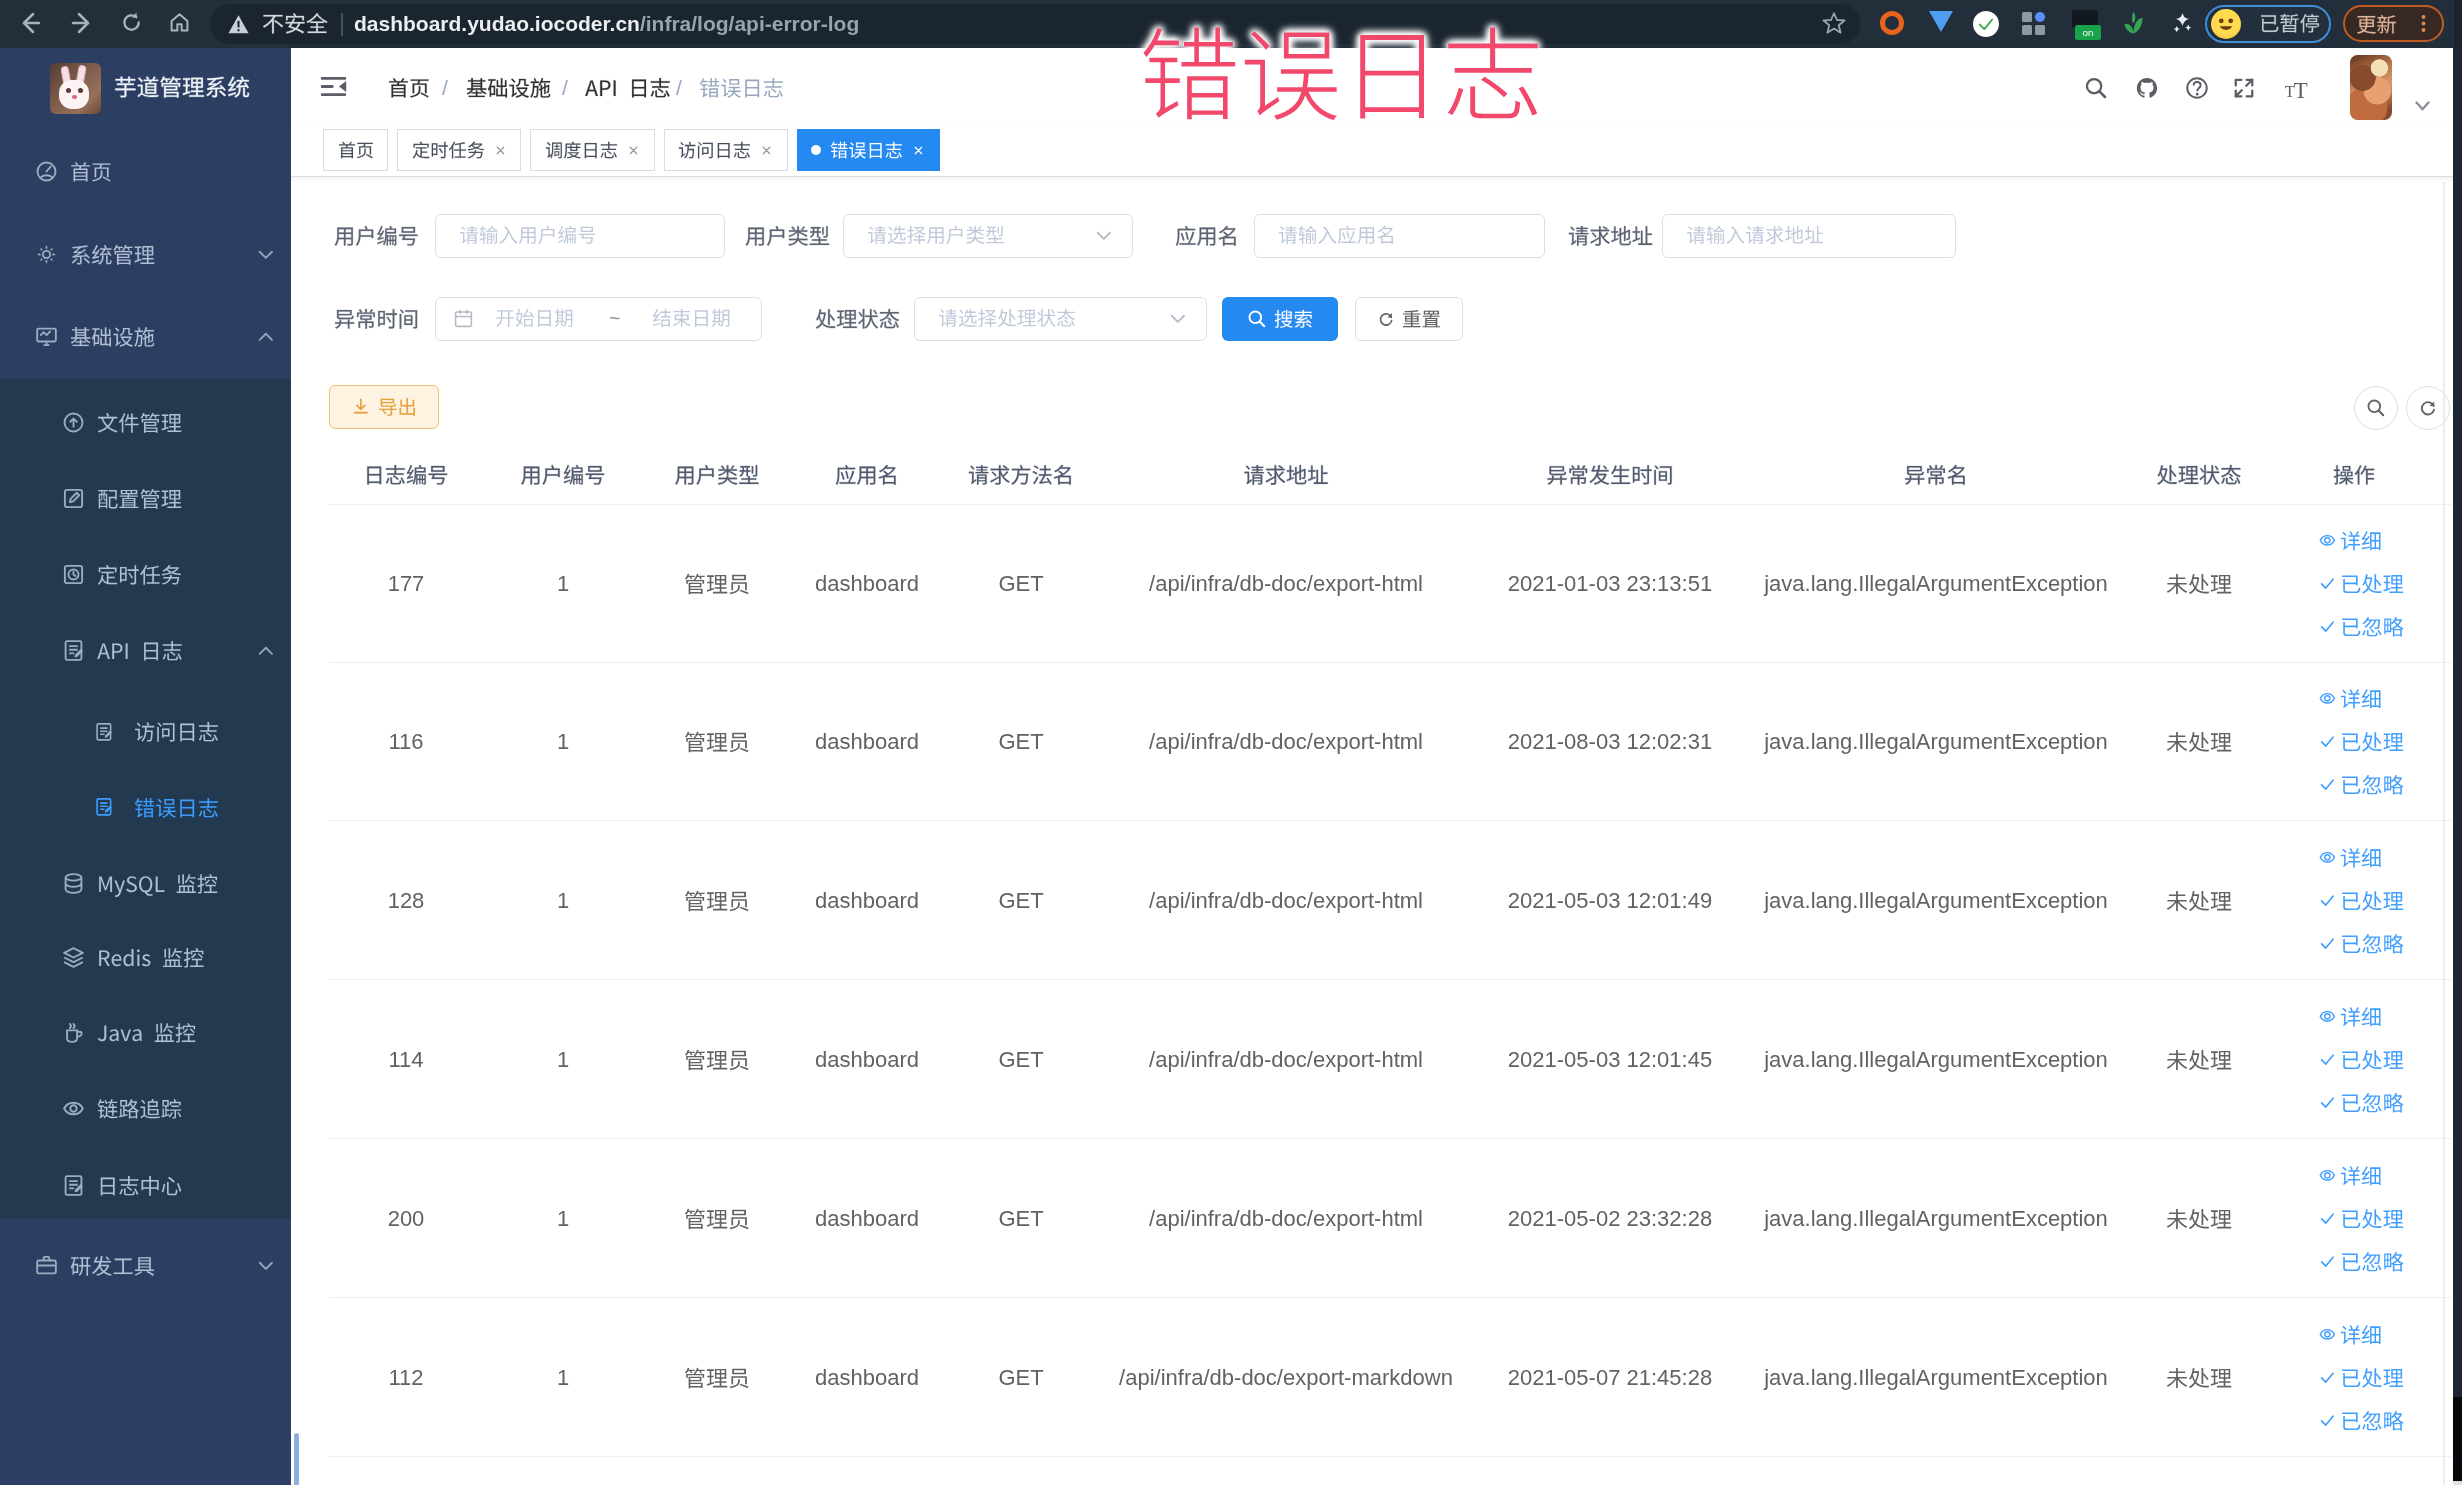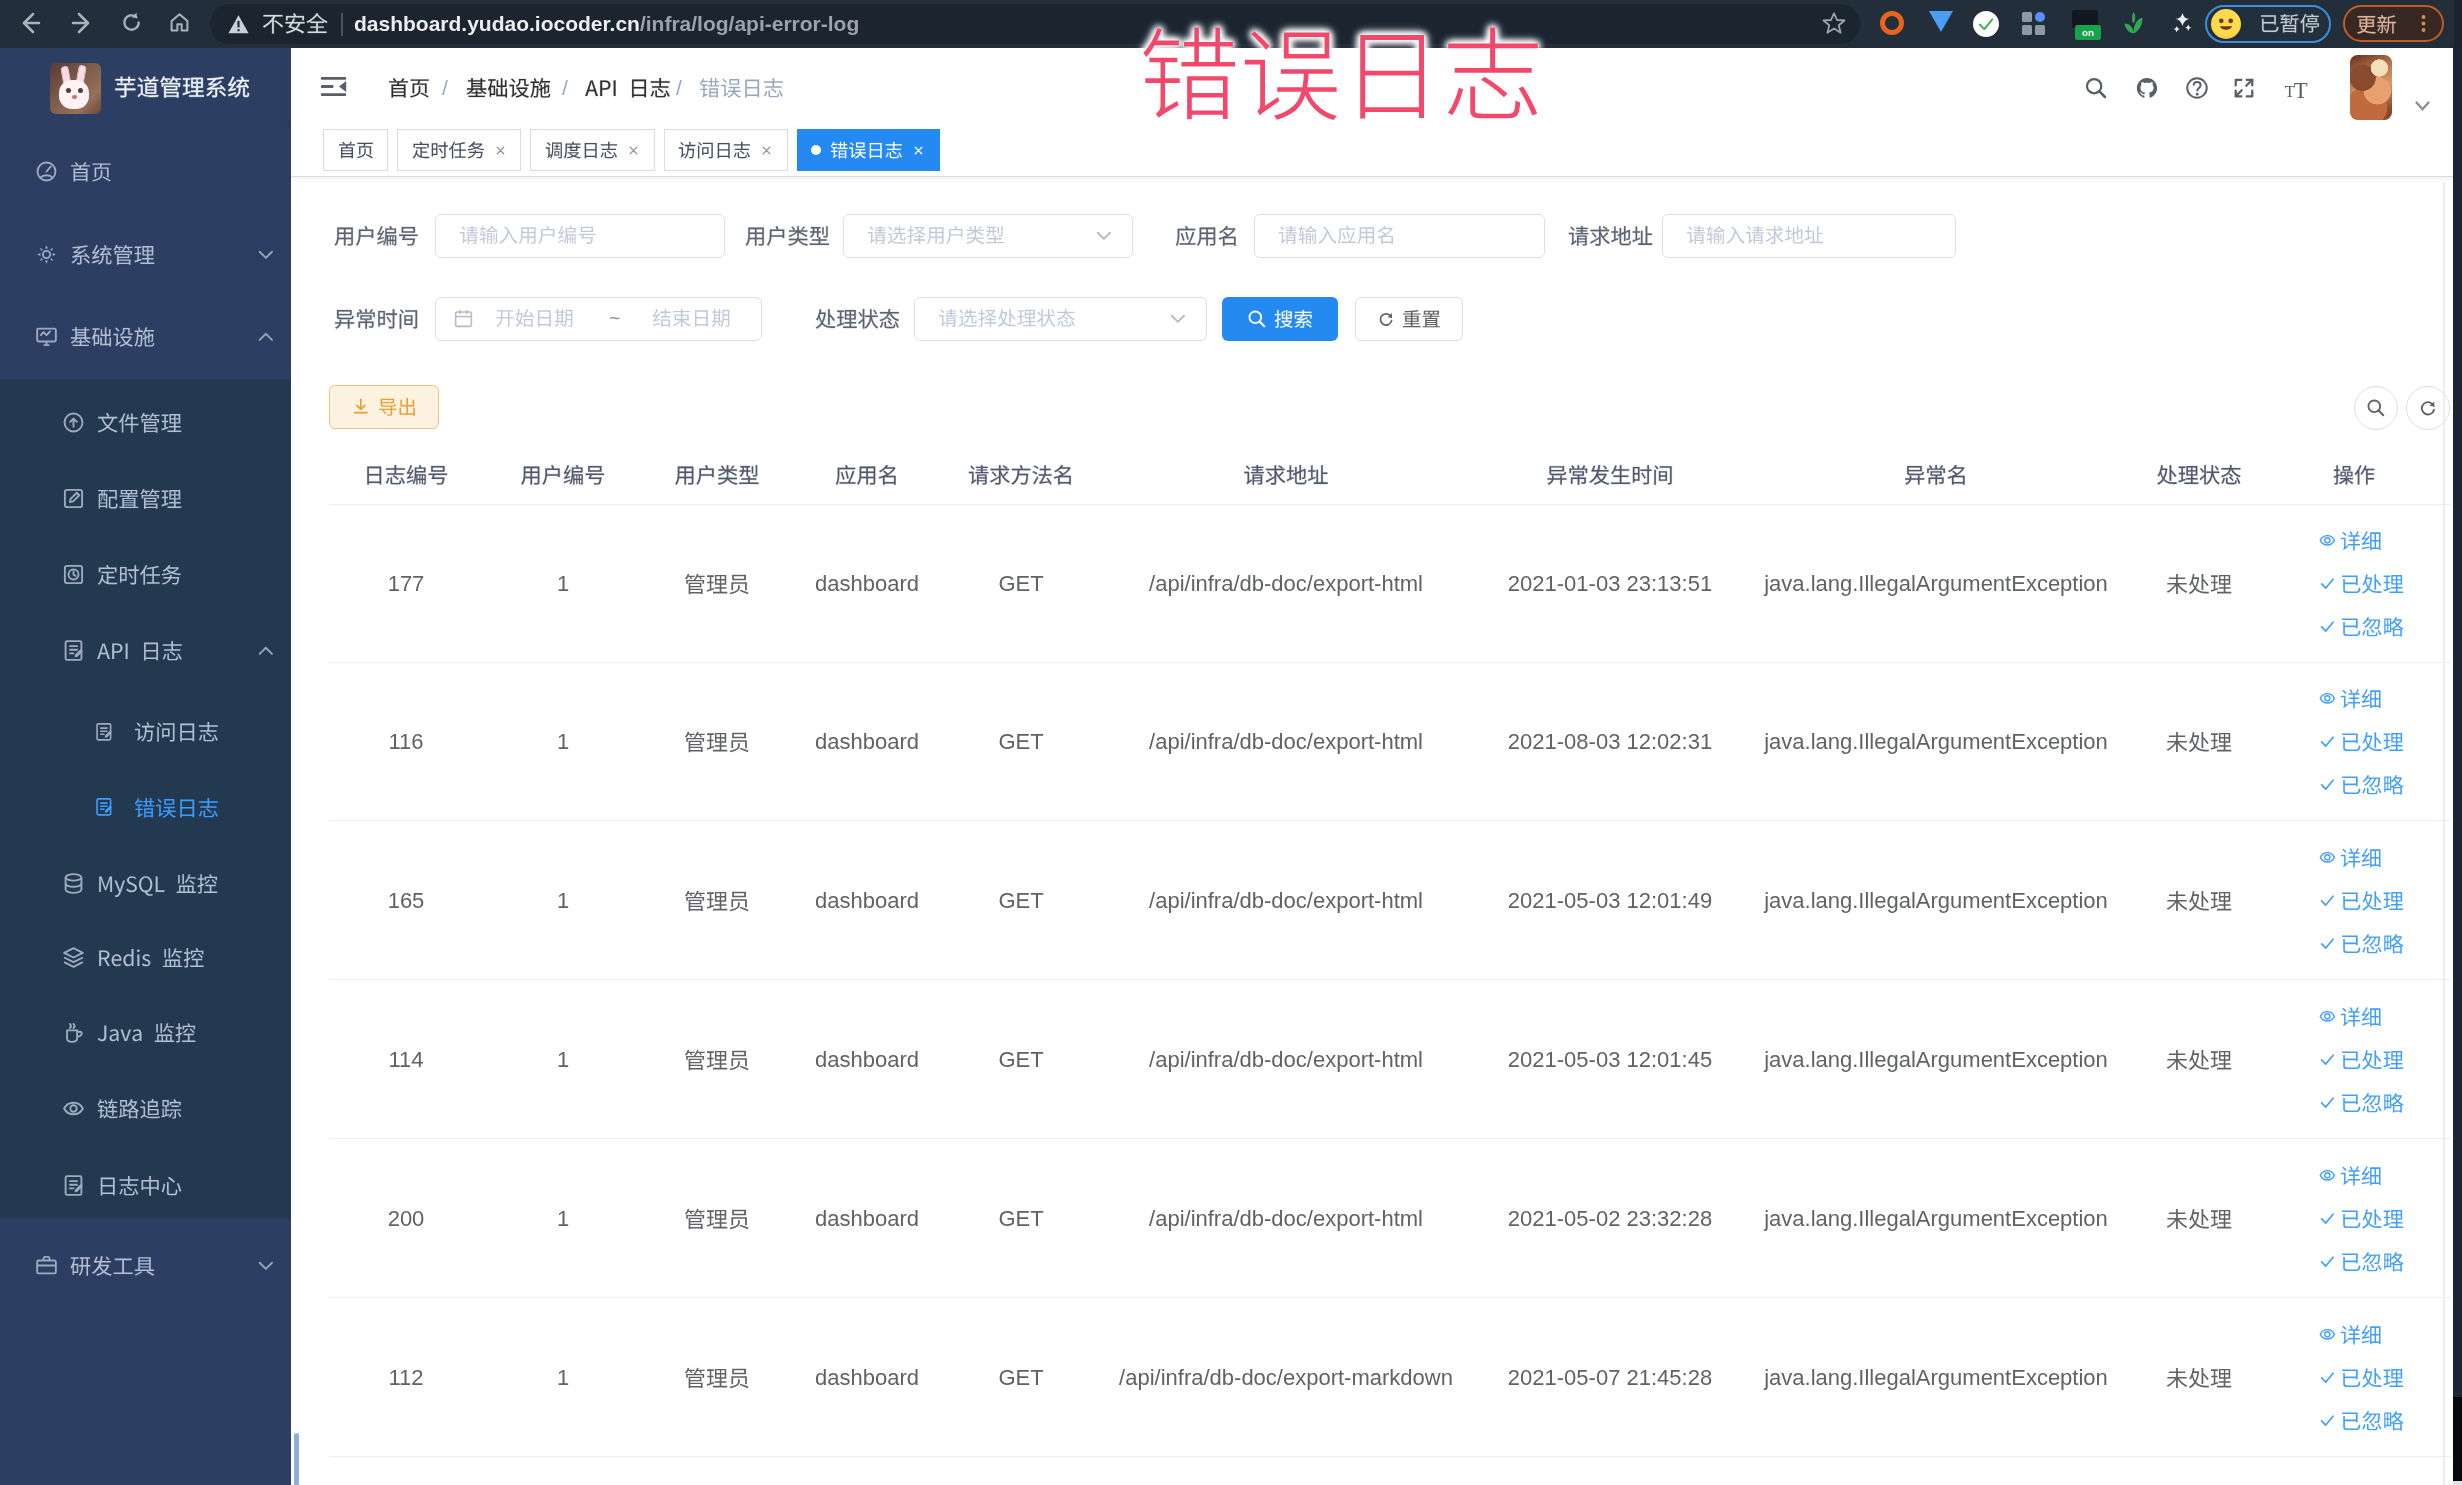--- a/index.html
+++ b/index.html
@@ -68,21 +68,21 @@
         <path d="M5 17 L13 25 L27 8" stroke="#2fae47" stroke-width="3.2" fill="none" stroke-linecap="round" stroke-linejoin="round"></path>
       </svg>
     </div>
     <div class="abs" style="left:2022px;top:12px;width:23px;height:23px">
       <div class="abs" style="left:0;top:0;width:9.8px;height:9.8px;background:#8e99a6;border-radius:1.5px"></div>
       <div class="abs" style="left:13px;top:0;width:9.8px;height:9.8px;background:#5b8ff9;border-radius:5.3px"></div>
       <div class="abs" style="left:0;top:13px;width:9.8px;height:9.8px;background:#8e99a6;border-radius:1.5px"></div>
       <div class="abs" style="left:13px;top:13px;width:9.8px;height:9.8px;background:#8e99a6;border-radius:1.5px"></div>
     </div>
     <div class="abs" style="left:2072px;top:9.8px;width:26px;height:18px;background:#111820;border-radius:2.3px"></div>
-    <div class="abs cc" style="left:2075px;top:25px;width:26px;height:15px;background:#17a34a;border-radius:2.3px;color:#fff;font-size:9.8px;font-weight:bold">on</div>
+    <div class="abs cc" style="left:2075px;top:25px;width:26px;height:15px;background:#17a34a;border-radius:2.3px;color:#fff;font-size:9.8px;font-weight:normal">on</div>
     <div class="abs" style="left:2122px;top:11.4px;width:23px;height:24px"><svg width="23" height="24" viewBox="0 0 30 32">
         <path d="M15 30 C15 20 8 16 3 17 C4 24 9 29 15 30 Z M15 30 C15 18 20 10 27 9 C27 20 21 28 15 30 Z M14 16 C12 8 14 3 15 1 C18 5 18 11 16 15 Z" fill="#35a554"></path>
       </svg></div>
     <div class="abs" style="left:2171px;top:11.4px;width:23px;height:24px"><svg width="23" height="24" viewBox="0 0 32 32">
         <path d="M16 2 C18 8 20 10 26 10 C20 12 18 14 16 20 C14 14 12 12 6 10 C12 10 14 8 16 2 Z M24 18 C25 21 26 22 29 22 C26 23 25 24 24 27 C23 24 22 23 19 22 C22 22 23 21 24 18 Z M8 20 C9 23 10 24 13 24 C10 25 9 26 8 29 C7 26 6 25 3 24 C6 24 7 23 8 20 Z" fill="#e9edf2"></path>
       </svg></div>
     <div class="abs" style="left:2205px;top:4.5px;width:126px;height:38px;border-radius:19px;border:2.3px solid #3f8fd8;background:#222f3c"></div>
     <div class="abs" style="left:2211px;top:9px;width:30px;height:30px;border-radius:15px;background:radial-gradient(circle at 50% 42%,#ffd94e 60%,#f0a92e)"><svg width="30" height="30" viewBox="0 0 38 38">
         <circle cx="13" cy="15" r="3" fill="#6b3c12"></circle>
         <circle cx="25" cy="15" r="3" fill="#6b3c12"></circle>
@@ -1005,21 +1005,21 @@
     <span style="width:4.5px"></span>
     <svg class="z" width="64" height="22" viewBox="0 0 84 29">
       <g transform="translate(0 25) scale(0.028000 -0.028000)">
         <use href="#gd" x="0"></use>
         <use href="#gaV" x="1000"></use>
         <use href="#gaW" x="2000"></use>
       </g>
     </svg>
   </div>
 <div class="abs" style="left:329px;top:821px;width:2122px;height:159px;border-bottom:1.5px solid #ebeef5"></div>
-<div class="cell" style="left:406px;top:901px;font-size:22px">165</div>
+<div class="cell" style="left:406px;top:901px;font-size:22px">128</div>
 <div class="cell" style="left:563px;top:901px;font-size:22px">1</div>
 <div class="cell" style="left:717px;top:901px"><svg class="z" width="66" height="23" viewBox="0 0 87 30">
       <g transform="translate(0 26) scale(0.029000 -0.029000)">
         <use href="#gk" x="0"></use>
         <use href="#gl" x="1000"></use>
         <use href="#gaR" x="2000"></use>
       </g>
     </svg></div>
 <div class="cell" style="left:867px;top:901px;font-size:22px">dashboard</div>
 <div class="cell" style="left:1021px;top:901px;font-size:22px">GET</div>

